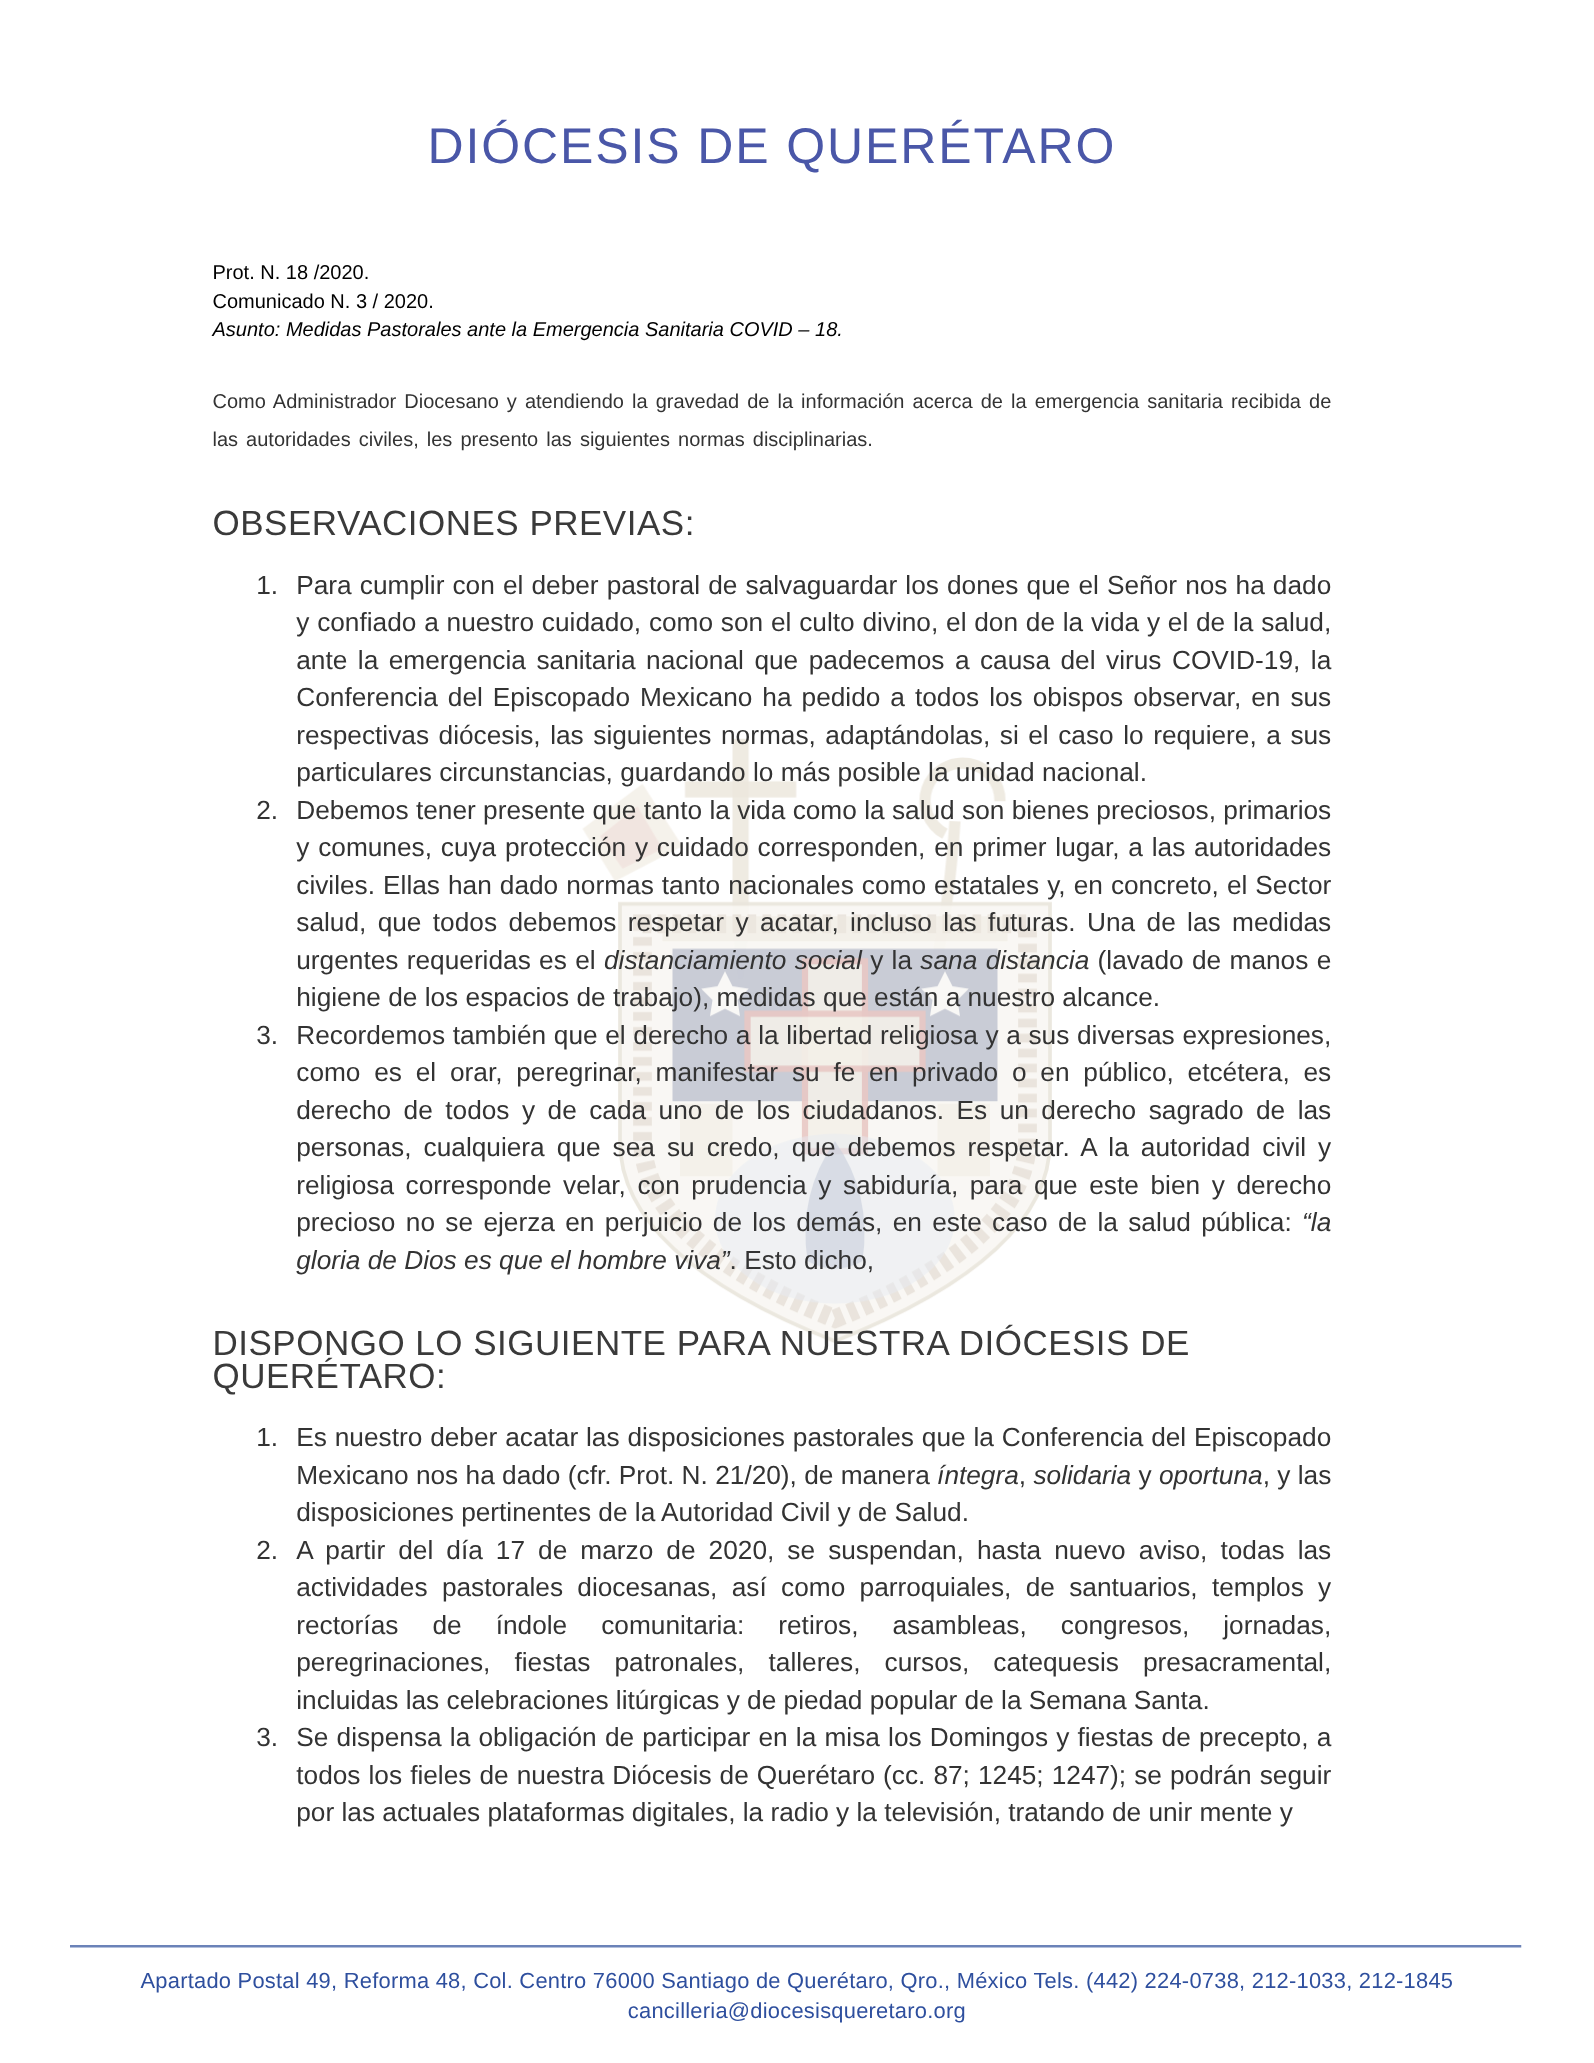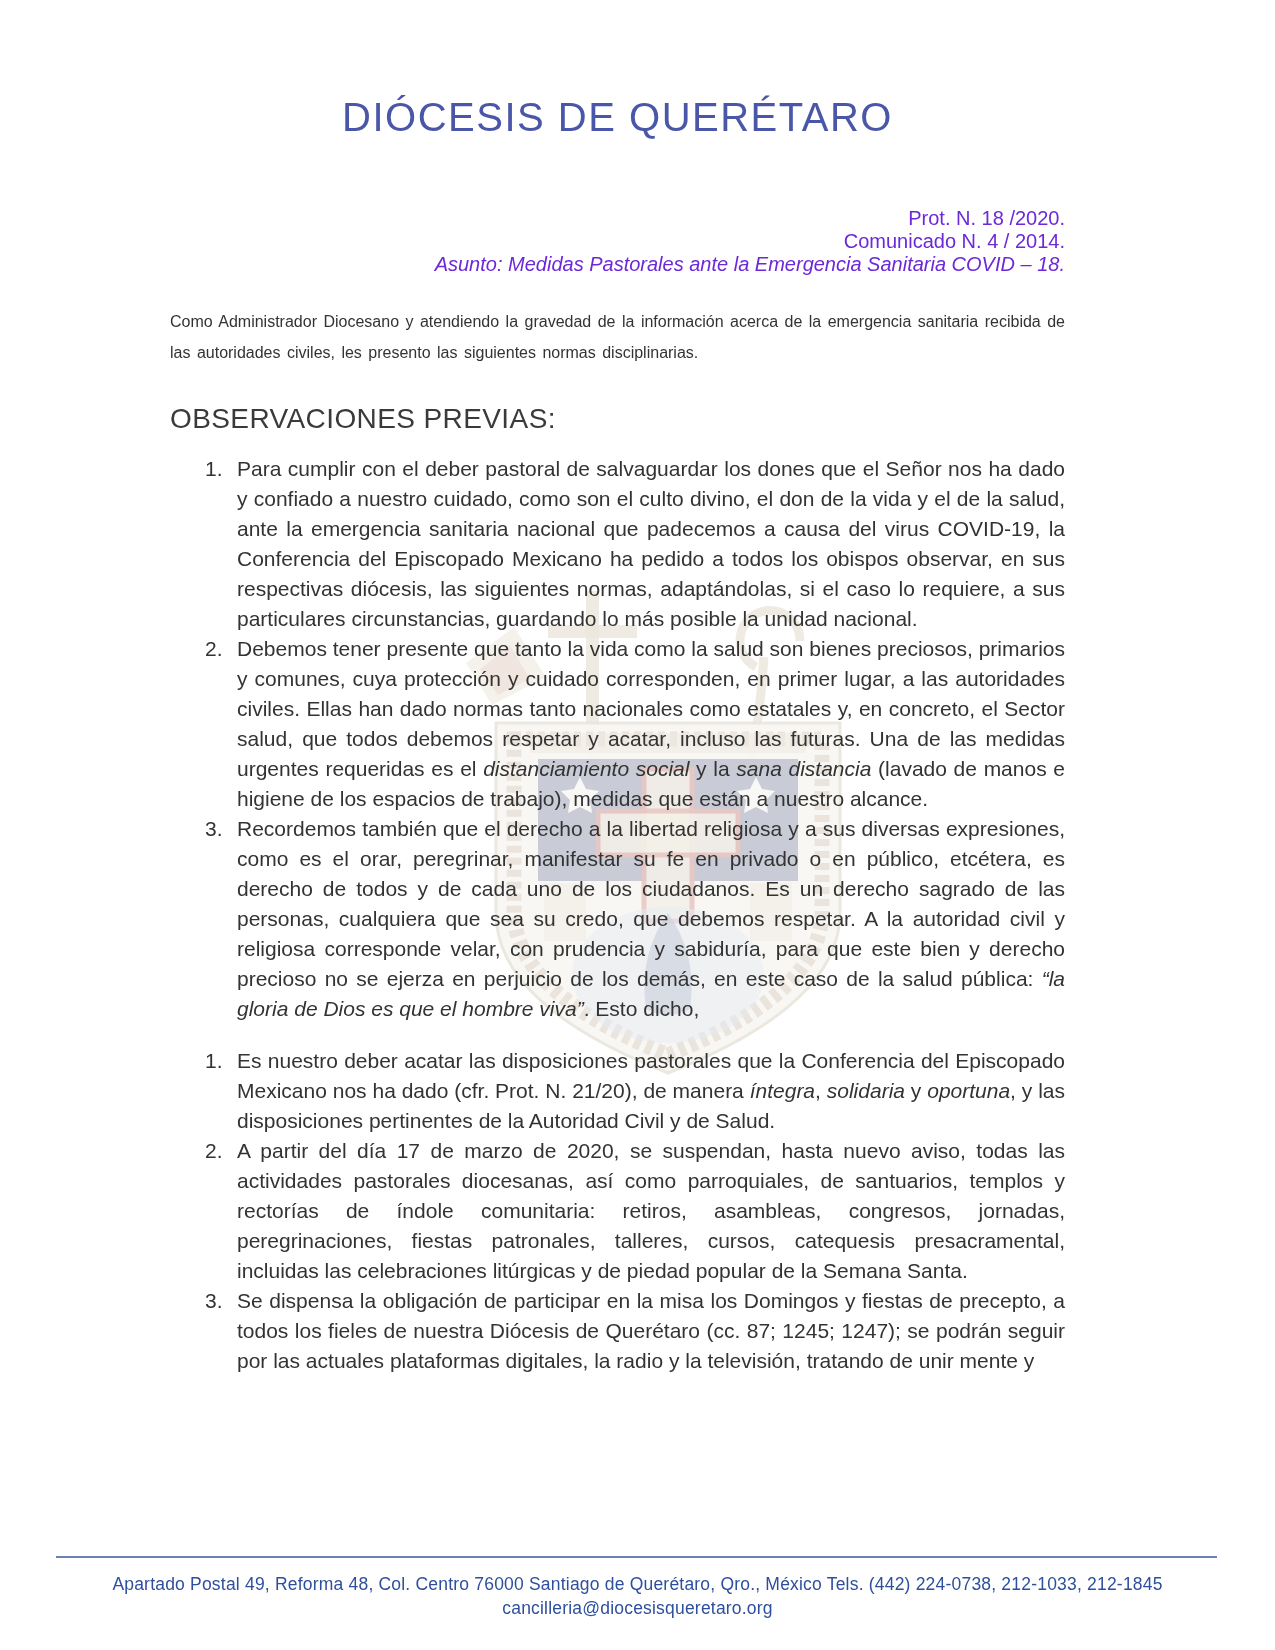--- a/index.html
+++ b/index.html
@@ -40,24 +40,24 @@
     text-align:center;
     font-size:40px;
     line-height:44px;
     font-weight:400;
     letter-spacing:1.5px;
     color:var(--title_blue,#4a57a8);
     white-space:nowrap;
   }
   .header-right{
     margin-top:68px;
-    text-align:right;
-    font-size:20px;
+    text-align:left;
+    font-size:16px;
     line-height:23px;
-    color:#6d28d9;
+    color:#000000;
   }
   .header-right .asunto{ font-style:italic; }
   .salutation{
     margin-top:26px;
     text-align:justify;
     font-size:21px;
     line-height:31px;
   }
   .salutation .seg-b{ color:#1c1c1c; }
   .intro{
@@ -153,21 +153,21 @@
       </g>
     </svg>
   </div>
 
   <div class="content">
 
     <h1 class="doc-title">DIÓCESIS DE QUERÉTARO</h1>
 
     <div class="header-right">
       <div>Prot. N. 18 /2020.</div>
-      <div>Comunicado N. 4 / 2014.</div>
+      <div>Comunicado N. 3 / 2020.</div>
       <div class="asunto">Asunto: Medidas Pastorales ante la Emergencia Sanitaria COVID – 18.</div>
     </div>
 
 
     <p class="intro">Como Administrador Diocesano y atendiendo la gravedad de la información acerca de la emergencia sanitaria recibida de las autoridades civiles, les presento las siguientes normas disciplinarias.</p>
 
     <h2 class="sec-heading">OBSERVACIONES PREVIAS:</h2>
 
     <div class="doc-list">
       <div class="doc-li">
@@ -177,20 +177,21 @@
       <div class="doc-li">
         <span class="num">2.</span>
         <span class="li-text"><span>Debemos tener presente que tanto la vida como la salud son bienes preciosos, primarios y comunes, cuya protección y cuidado corresponden, en primer lugar, a las autoridades civiles. Ellas han dado normas tanto nacionales como estatales y, en concreto, el Sector salud, que todos debemos respetar y acatar, incluso las futuras. Una de las medidas urgentes requeridas es el </span><span class="seg-i">distanciamiento social</span><span> y la </span><span class="seg-i">sana distancia</span><span> (lavado de manos e higiene de los espacios de trabajo), medidas que están a nuestro alcance.</span></span>
       </div>
       <div class="doc-li">
         <span class="num">3.</span>
         <span class="li-text"><span>Recordemos también que el derecho a la libertad religiosa y a sus diversas expresiones, como es el orar, peregrinar, manifestar su fe en privado o en público, etcétera, es derecho de todos y de cada uno de los ciudadanos. Es un derecho sagrado de las personas, cualquiera que sea su credo, que debemos respetar. A la autoridad civil y religiosa corresponde velar, con prudencia y sabiduría, para que este bien y derecho precioso no se ejerza en perjuicio de los demás, en este caso de la salud pública: </span><span class="seg-i">“la gloria de Dios es que el hombre viva”</span><span>. Esto dicho,</span></span>
       </div>
     </div>
 
+    <h2 class="sec-heading">DISPONGO LO SIGUIENTE PARA NUESTRA DIÓCESIS DE QUERÉTARO:</h2>
 
     <div class="doc-list">
       <div class="doc-li">
         <span class="num">1.</span>
         <span class="li-text"><span>Es nuestro deber acatar las disposiciones pastorales que la Conferencia del Episcopado Mexicano nos ha dado (cfr. Prot. N. 21/20), de manera </span><span class="seg-i">íntegra</span><span>, </span><span class="seg-i">solidaria</span><span> y </span><span class="seg-i">oportuna</span><span>, y las disposiciones pertinentes de la Autoridad Civil y de Salud.</span></span>
       </div>
       <div class="doc-li">
         <span class="num">2.</span>
         <span class="li-text"><span>A partir del día 17 de marzo de 2020, se suspendan, hasta nuevo aviso, todas las actividades pastorales diocesanas, así como parroquiales, de santuarios, templos y rectorías de índole comunitaria: retiros, asambleas, congresos, jornadas, peregrinaciones, fiestas patronales, talleres, cursos, catequesis presacramental, incluidas las celebraciones litúrgicas y de piedad popular de la Semana Santa.</span></span>
       </div>

